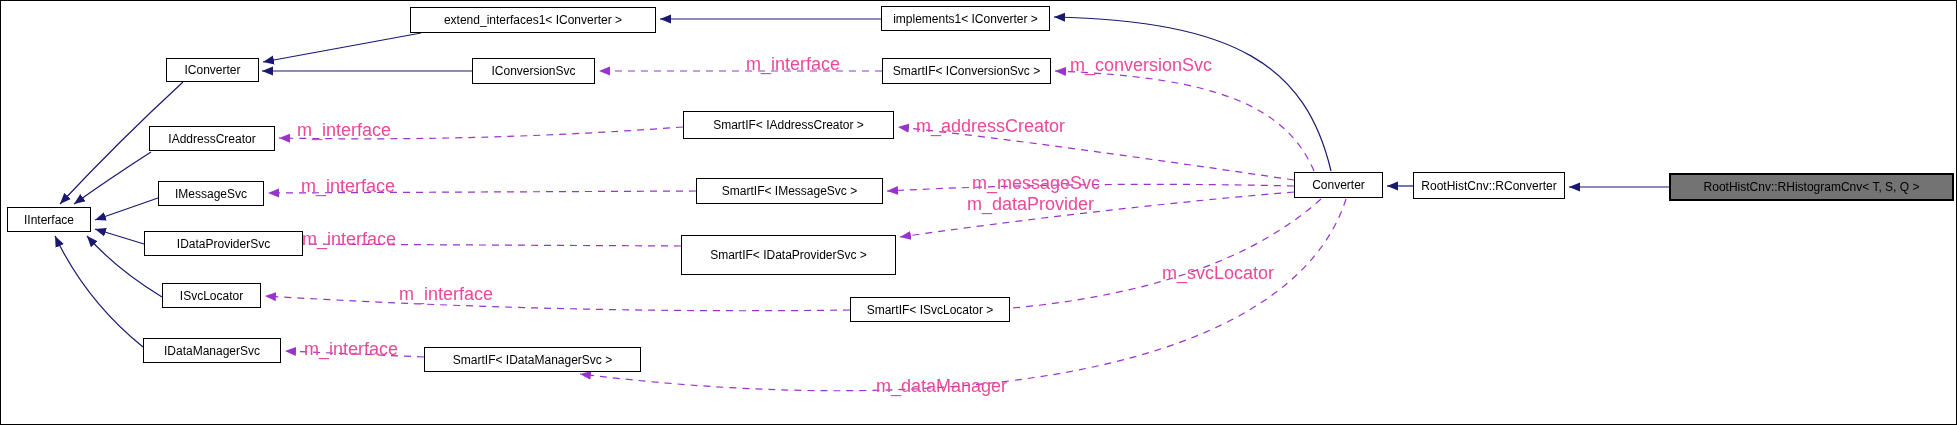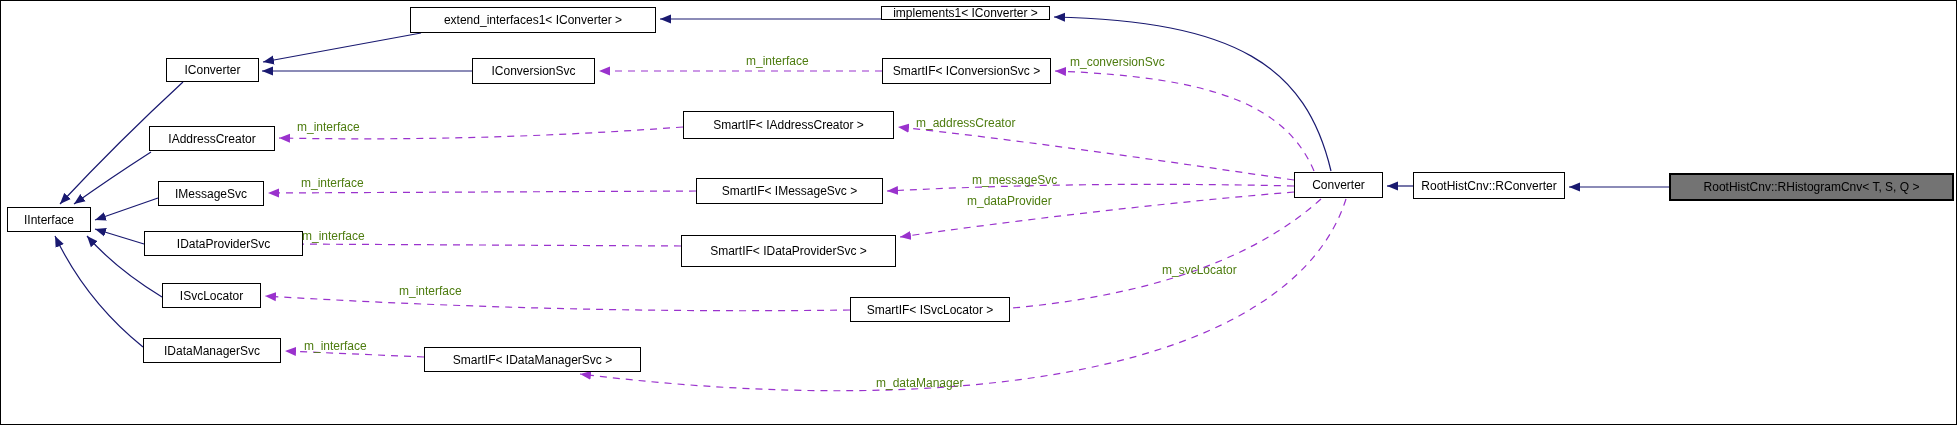--- a/index.html
+++ b/index.html
@@ -23,22 +23,22 @@
     display:flex;align-items:center;justify-content:center;
     white-space:nowrap;
     z-index:2;
   }
   .node.focus{
     background:#737373;
     border:2px solid #000000;
   }
   .edge-label{
     position:absolute;
-    font-size:12px;
-    color:#4d7c0f;
+    font-size:18px;
+    color:#ec4899;
     white-space:nowrap;
     z-index:3;
   }
 </style>
 </head>
 <body>
 
 <div id="canvas">
 
   <svg id="edges" width="1957" height="425" viewBox="0 0 1957 425">
@@ -84,25 +84,25 @@
 
   <div class="node" style="left:6px;top:206px;width:84px;height:25px;">IInterface</div>
   <div class="node" style="left:165px;top:57px;width:93px;height:24px;">IConverter</div>
   <div class="node" style="left:148px;top:125px;width:126px;height:25px;">IAddressCreator</div>
   <div class="node" style="left:157px;top:180px;width:106px;height:25px;">IMessageSvc</div>
   <div class="node" style="left:143px;top:230px;width:159px;height:25px;">IDataProviderSvc</div>
   <div class="node" style="left:161px;top:282px;width:99px;height:25px;">ISvcLocator</div>
   <div class="node" style="left:142px;top:337px;width:138px;height:25px;">IDataManagerSvc</div>
   <div class="node" style="left:409px;top:6px;width:246px;height:26px;">extend_interfaces1&lt; IConverter &gt;</div>
   <div class="node" style="left:471px;top:57px;width:123px;height:26px;">IConversionSvc</div>
-  <div class="node" style="left:880px;top:5px;width:169px;height:14px;">implements1&lt; IConverter &gt;</div>
+  <div class="node" style="left:880px;top:5px;width:169px;height:25px;">implements1&lt; IConverter &gt;</div>
   <div class="node" style="left:682px;top:110px;width:211px;height:28px;">SmartIF&lt; IAddressCreator &gt;</div>
   <div class="node" style="left:881px;top:57px;width:169px;height:26px;">SmartIF&lt; IConversionSvc &gt;</div>
   <div class="node" style="left:695px;top:177px;width:187px;height:26px;">SmartIF&lt; IMessageSvc &gt;</div>
-  <div class="node" style="left:680px;top:234px;width:215px;height:32px;">SmartIF&lt; IDataProviderSvc &gt;</div>
+  <div class="node" style="left:680px;top:234px;width:215px;height:40px;">SmartIF&lt; IDataProviderSvc &gt;</div>
   <div class="node" style="left:849px;top:296px;width:160px;height:25px;">SmartIF&lt; ISvcLocator &gt;</div>
   <div class="node" style="left:423px;top:346px;width:217px;height:25px;">SmartIF&lt; IDataManagerSvc &gt;</div>
   <div class="node" style="left:1293px;top:171px;width:89px;height:26px;">Converter</div>
   <div class="node" style="left:1412px;top:171px;width:152px;height:27px;">RootHistCnv::RConverter</div>
   <div class="node focus" style="left:1668px;top:172px;width:285px;height:28px;">RootHistCnv::RHistogramCnv&lt; T, S, Q &gt;</div>
 
   <span class="edge-label" style="left:745px;top:53px;">m_interface</span>
   <span class="edge-label" style="left:296px;top:119px;">m_interface</span>
   <span class="edge-label" style="left:300px;top:175px;">m_interface</span>
   <span class="edge-label" style="left:301px;top:228px;">m_interface</span>

